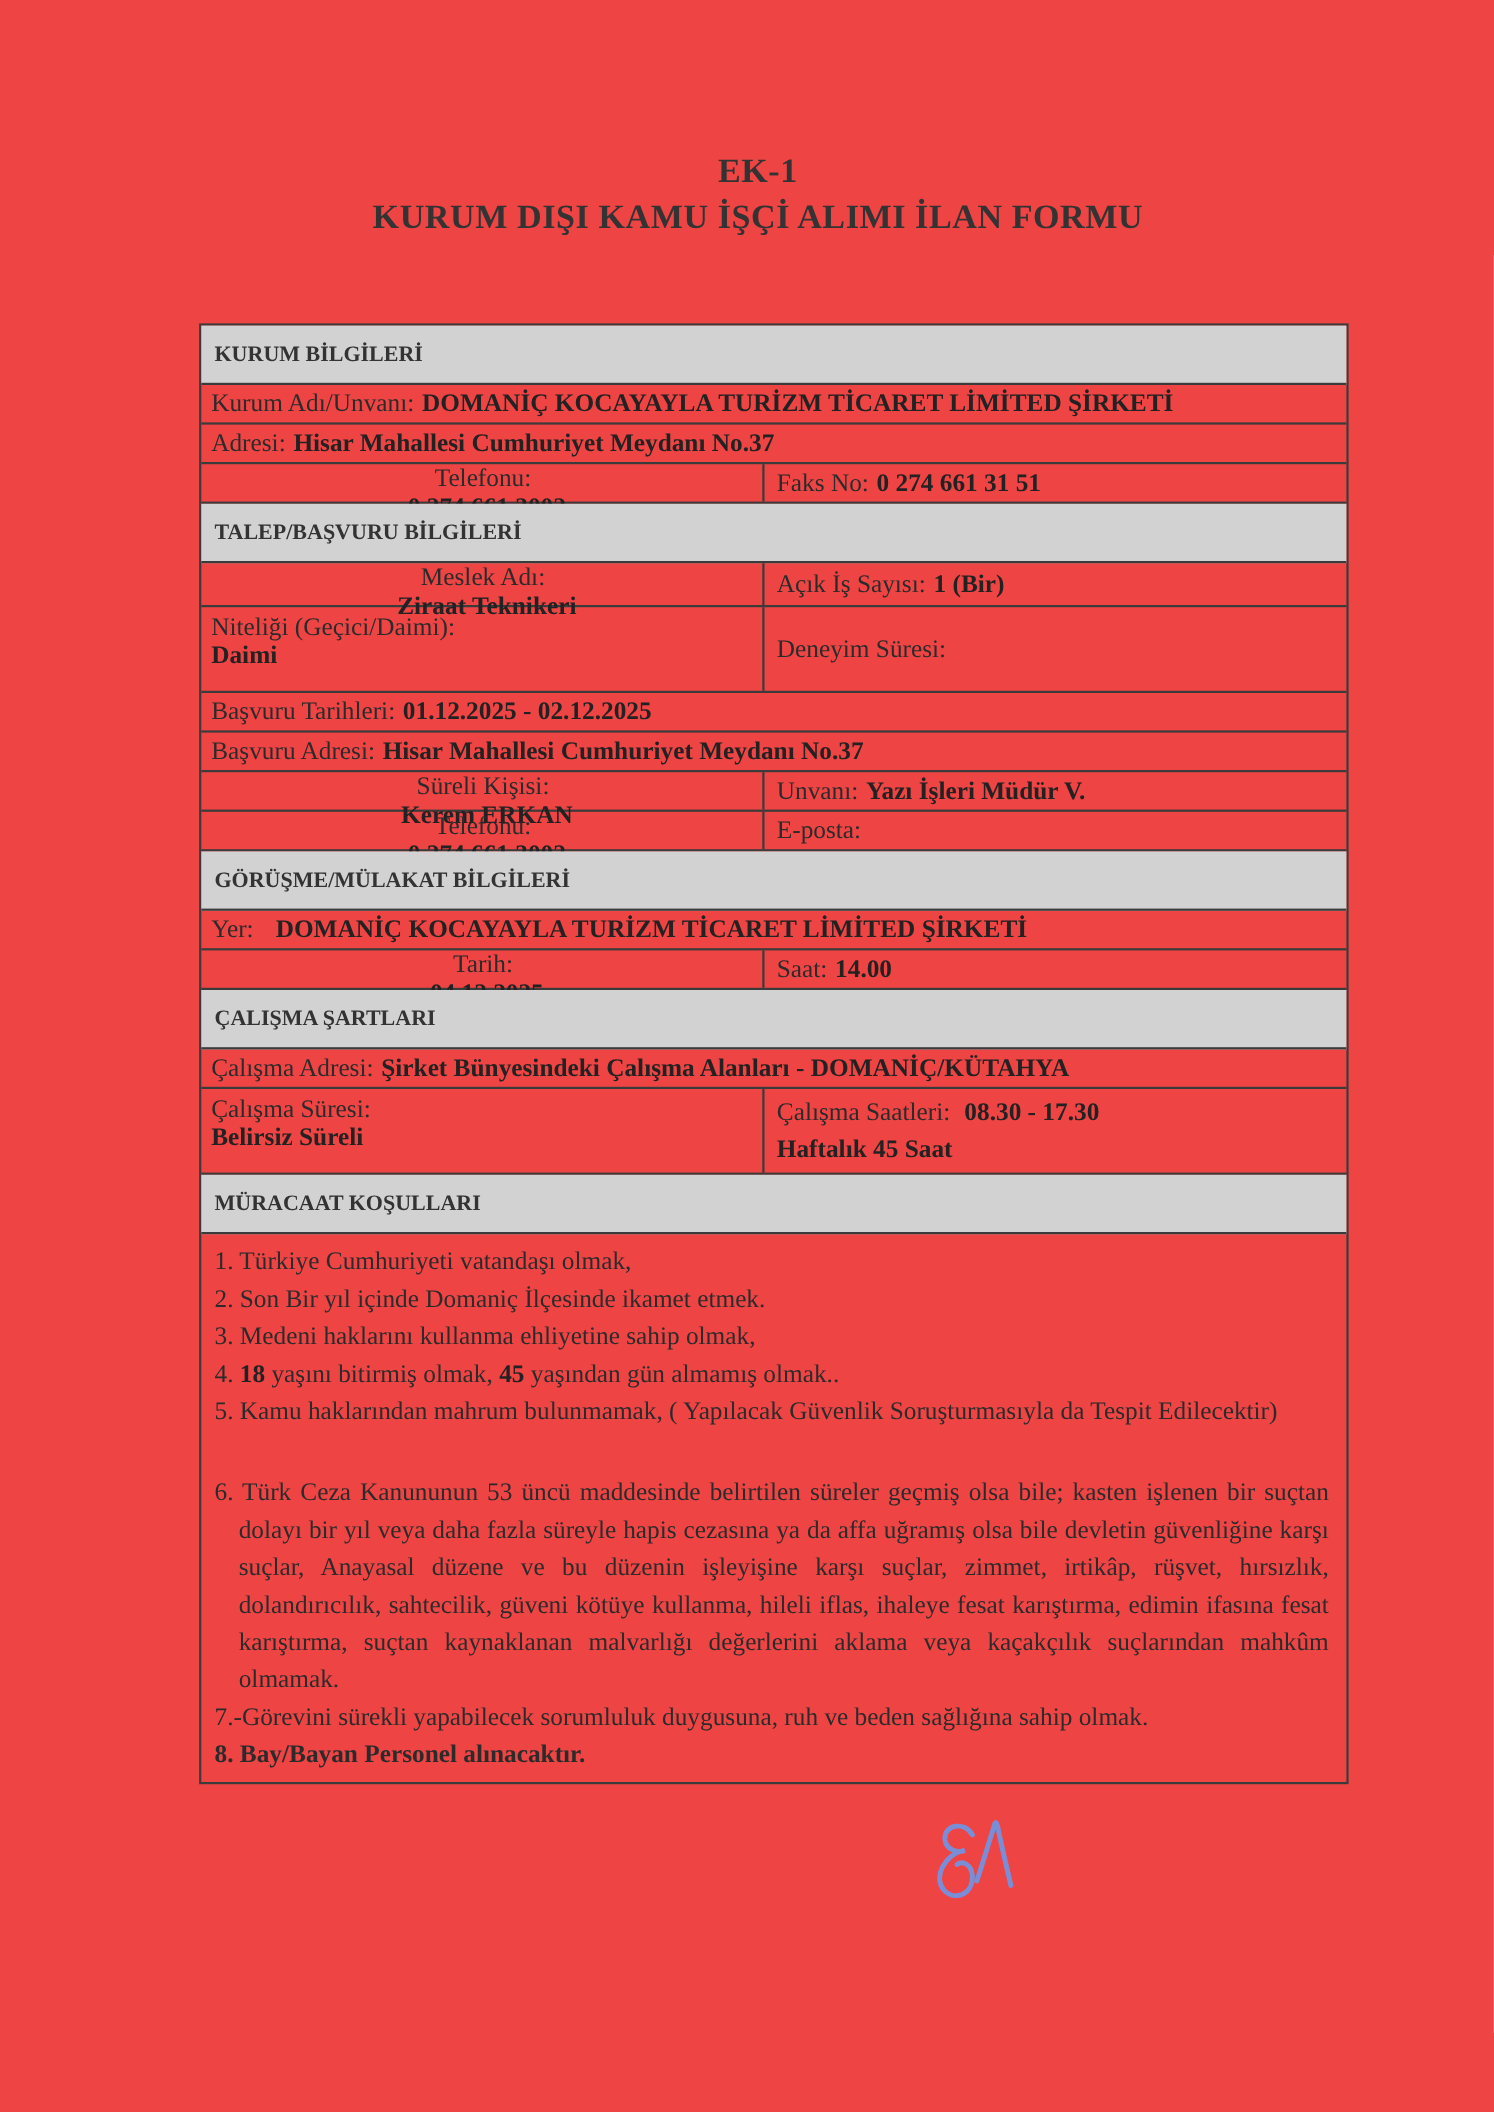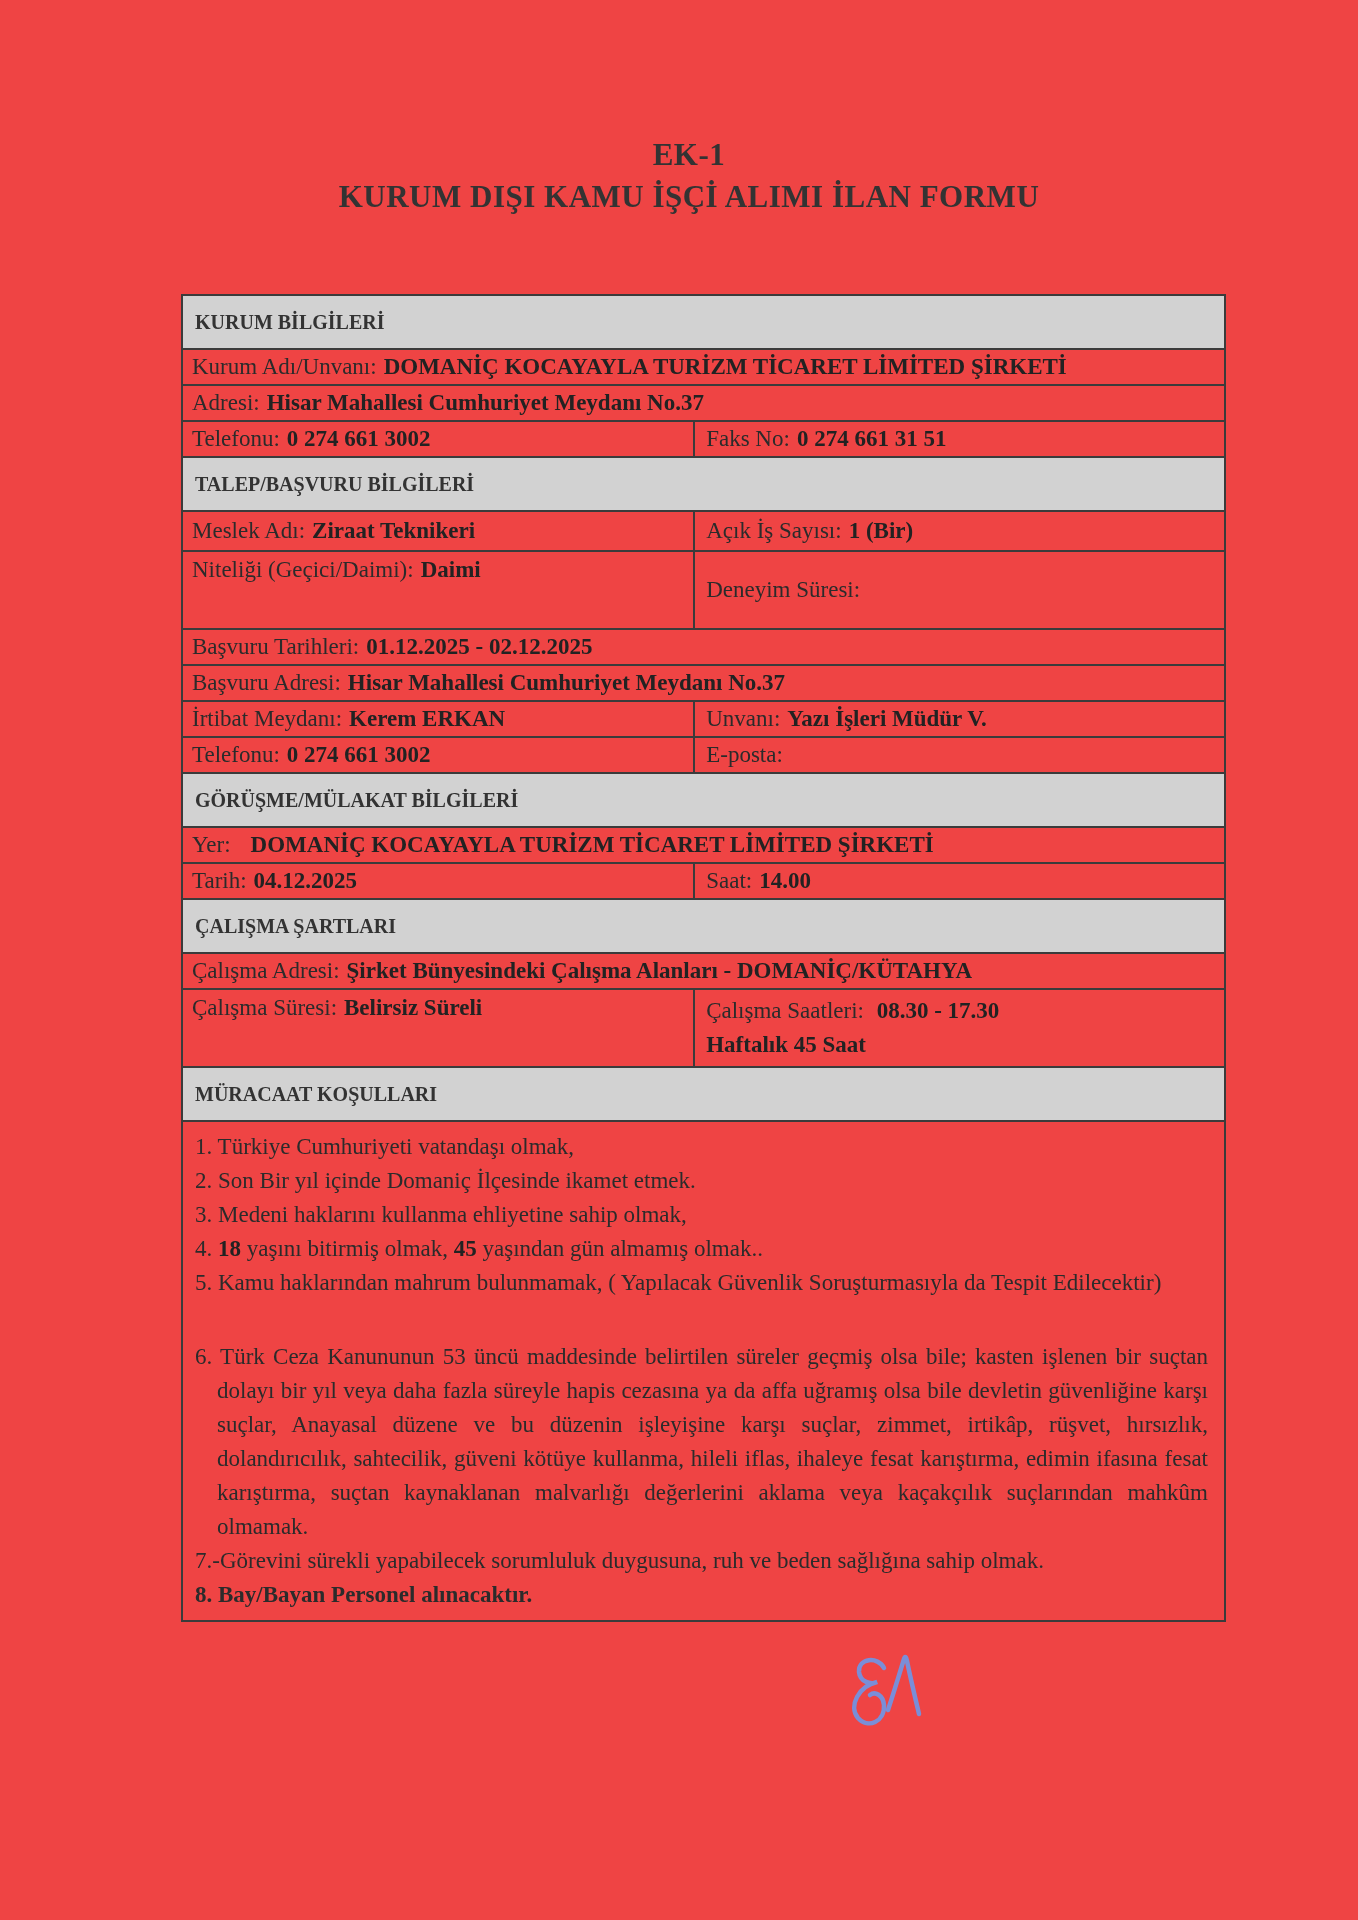--- a/index.html
+++ b/index.html
@@ -33,21 +33,21 @@
   .row{
     flex:0 0 36px;height:36px;
     border-bottom:2px solid #3b3b3b;
     display:flex;align-items:center;
     padding-left:9px;
     box-sizing:border-box;
     white-space:nowrap;
   }
   .row.cols{padding-left:0;}
   .cell{display:flex;align-items:center;padding-left:9px;box-sizing:border-box;height:100%;}
-  .cell.left{width:49.2%;border-right:2px solid #3b3b3b;}
+  .cell.left{width:49.2%;border-right:2px solid #3b3b3b;flex-direction:column;}
   .cell.right{flex:1;padding-left:11px;}
   .row.tall{flex:0 0 78px;height:78px;}
   .row.med{flex:0 0 40px;height:40px;}
   .cell.top{align-items:flex-start;padding-top:5px;}
   .cell.stack{flex-direction:column;align-items:flex-start;justify-content:flex-start;padding-top:4px;}
   .cell.stack > div{line-height:34px;}
   .lbl{margin-right:7px;}
   .lbl.wide{margin-right:20px;}
   .b{font-weight:bold;color:#222;}
   .list{
@@ -126,21 +126,21 @@
       <span class="b">01.12.2025 - 02.12.2025</span>
     </div>
 
     <div class="row">
       <span class="lbl">Başvuru Adresi:</span>
       <span class="b">Hisar Mahallesi Cumhuriyet Meydanı No.37</span>
     </div>
 
     <div class="row cols">
       <div class="cell left">
-        <span class="lbl">İrtibat Meydanı:</span>
+        <span class="lbl">Süreli Kişisi:</span>
         <span class="b">Kerem ERKAN</span>
       </div>
       <div class="cell right">
         <span class="lbl">Unvanı:</span>
         <span class="b">Yazı İşleri Müdür V.</span>
       </div>
     </div>
 
     <div class="row cols">
       <div class="cell left">

